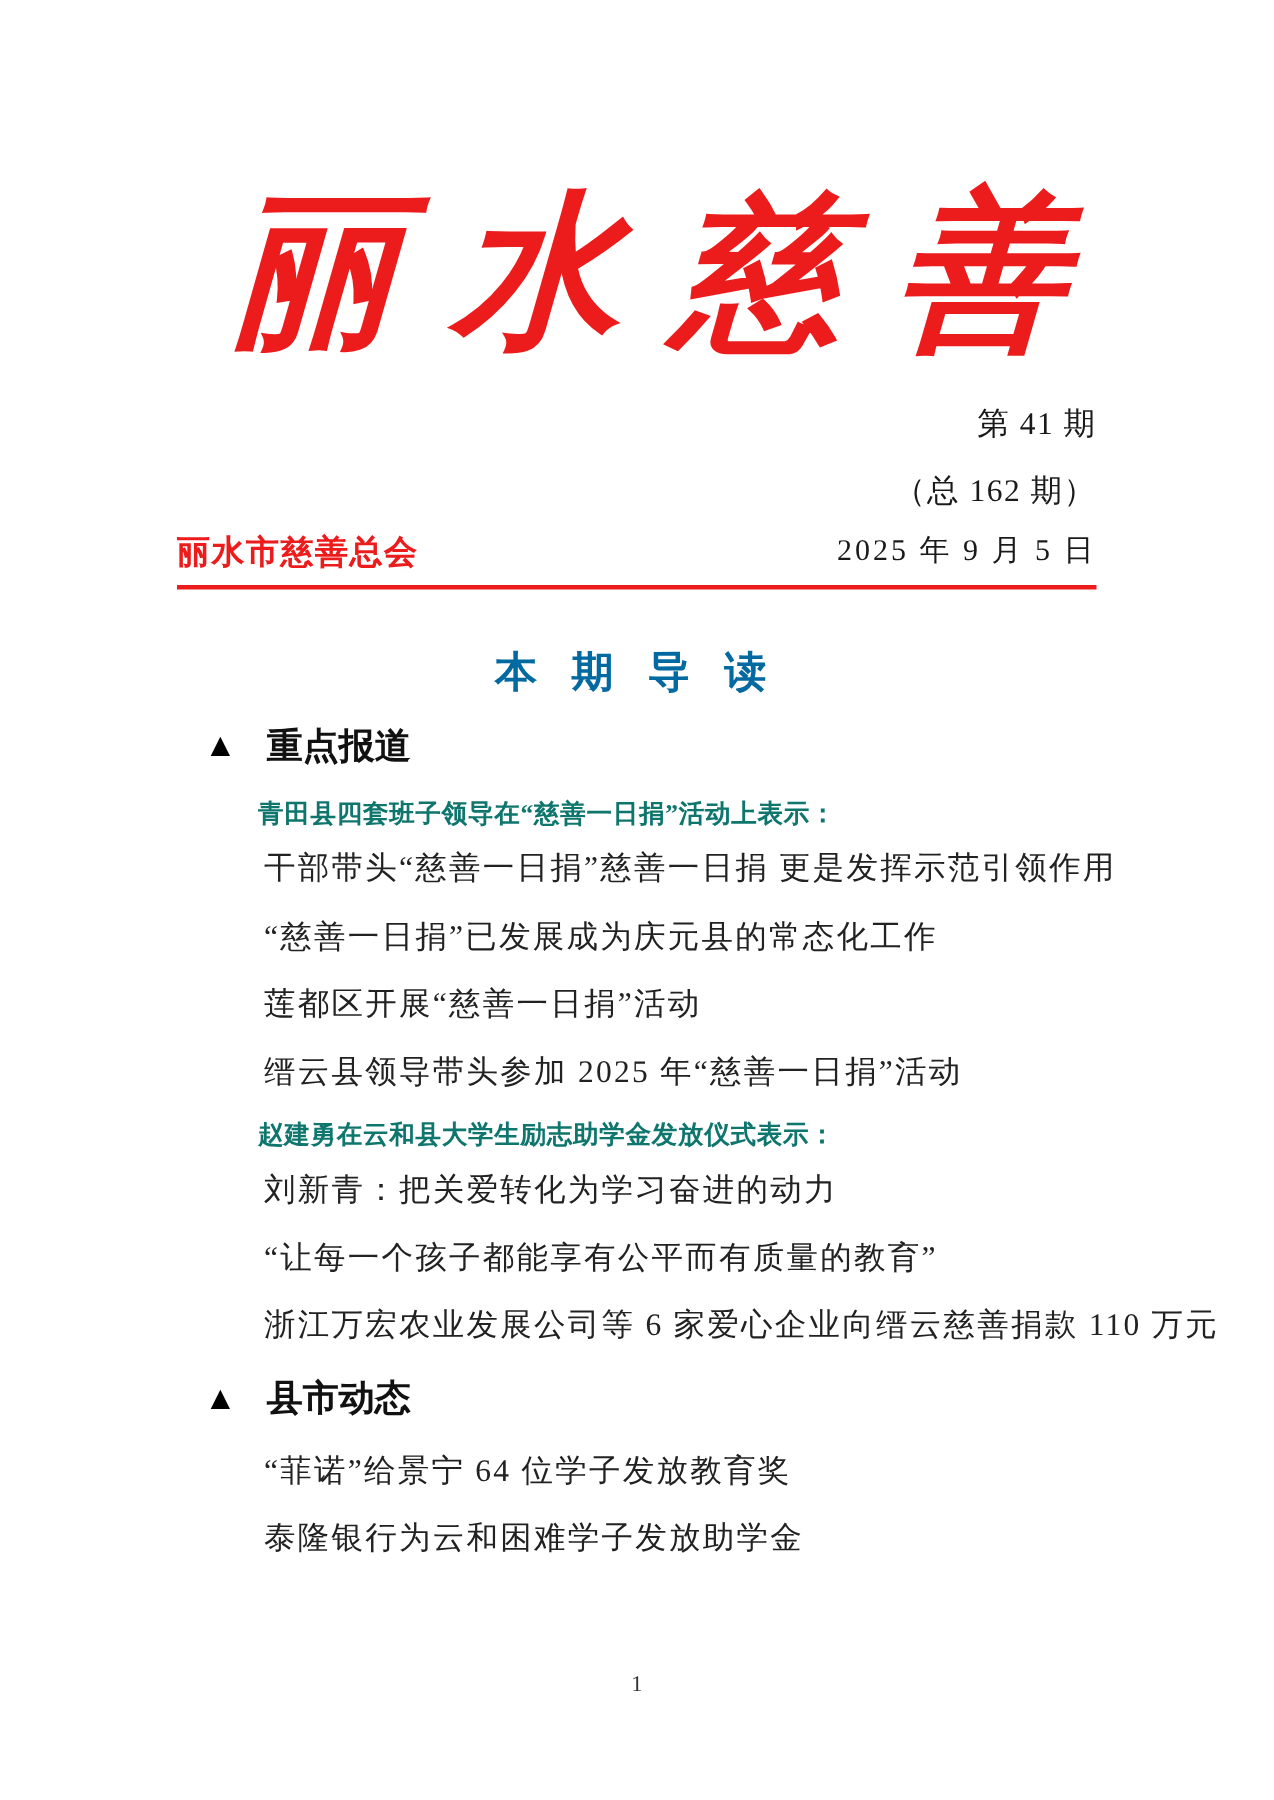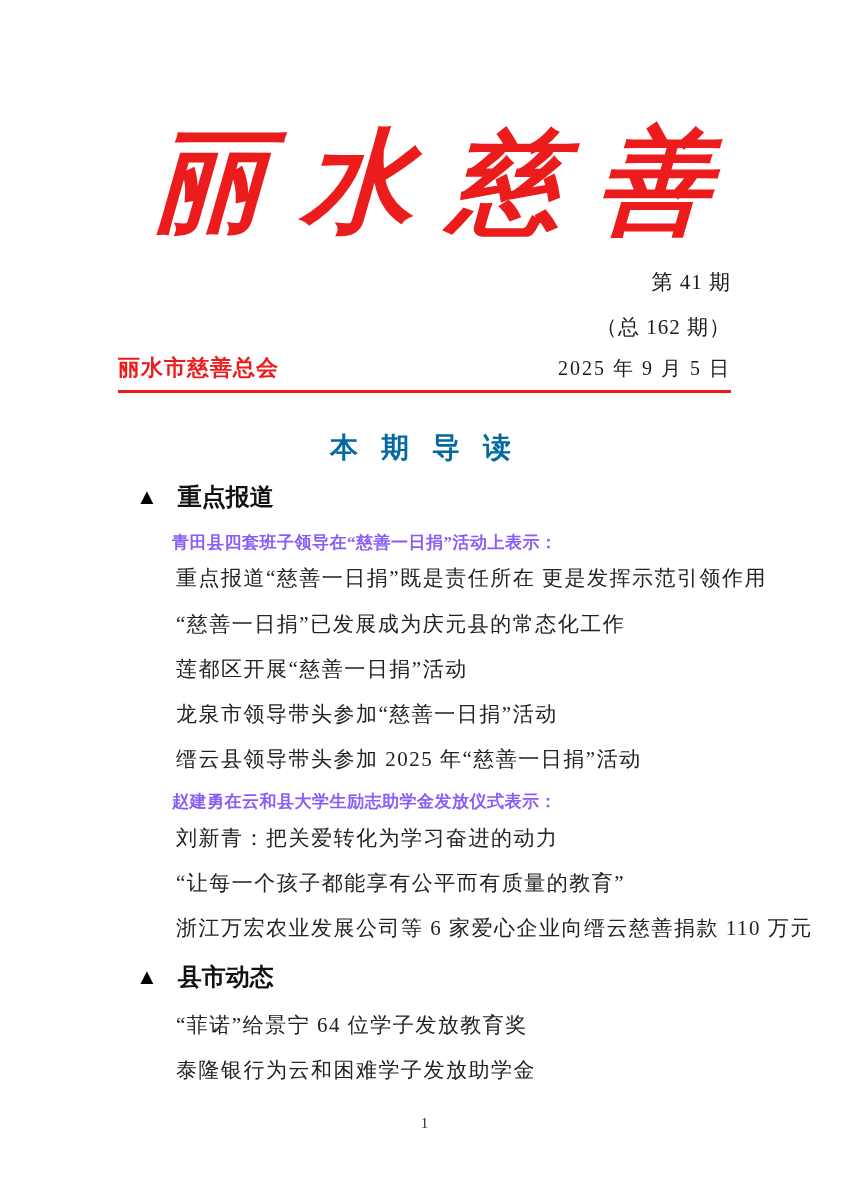--- a/index.html
+++ b/index.html
@@ -43,21 +43,21 @@
     margin-top: 17px;
     text-align: right;
     font-size: 21px;
     letter-spacing: 1px;
   }
   
   .header-row {
     margin-top: 12px;
     display: flex;
     justify-content: space-between;
-    align-items: center;
+    align-items: flex-start;
     border-bottom: 3px solid var(--accent);
     padding-bottom: 7px;
   }
   .org-name {
     font-family: "Liberation Sans", "DejaVu Sans", sans-serif;
     font-weight: bold;
     font-size: 22px;
     color: var(--accent);
     letter-spacing: 1px;
   }
@@ -99,21 +99,21 @@
     letter-spacing: 1.5px;
     color: #222;
     white-space: nowrap;
   }
   .toc-item.intro {
     font-size: 17px;
     font-weight: 600;
     letter-spacing: 0.5px;
     margin-bottom: 13px;
     margin-left: -4px;
-    color: #8b5cf6;
+    color: #0f766e;
   }
   .page-footer {
     position: absolute;
     left: 0;
     right: 0;
     bottom: 68px;
     text-align: center;
     font-size: 15px;
     color: #333;
   }
@@ -138,24 +138,23 @@
     <div class="toc-title">本 期 导 读</div>
 
     <div id="sections-container">
   <div class="toc-section">
     <div class="section-heading">
       <span class="marker">▲</span>
       <span>重点报道</span>
     </div>
     <div class="section-items">
             <div class="toc-item intro">青田县四套班子领导在“慈善一日捐”活动上表示：</div>
-            <div class="toc-item item">重点报道“慈善一日捐”既是责任所在 更是发挥示范引领作用</div>
+            <div class="toc-item item">干部带头“慈善一日捐”慈善一日捐 更是发挥示范引领作用</div>
             <div class="toc-item item">“慈善一日捐”已发展成为庆元县的常态化工作</div>
             <div class="toc-item item">莲都区开展“慈善一日捐”活动</div>
-            <div class="toc-item item">龙泉市领导带头参加“慈善一日捐”活动</div>
             <div class="toc-item item">缙云县领导带头参加 2025 年“慈善一日捐”活动</div>
             <div class="toc-item intro">赵建勇在云和县大学生励志助学金发放仪式表示：</div>
             <div class="toc-item item">刘新青：把关爱转化为学习奋进的动力</div>
             <div class="toc-item item">“让每一个孩子都能享有公平而有质量的教育”</div>
             <div class="toc-item item">浙江万宏农业发展公司等 6 家爱心企业向缙云慈善捐款 110 万元</div>
           </div>
   </div>
 
   <div class="toc-section">
     <div class="section-heading">

